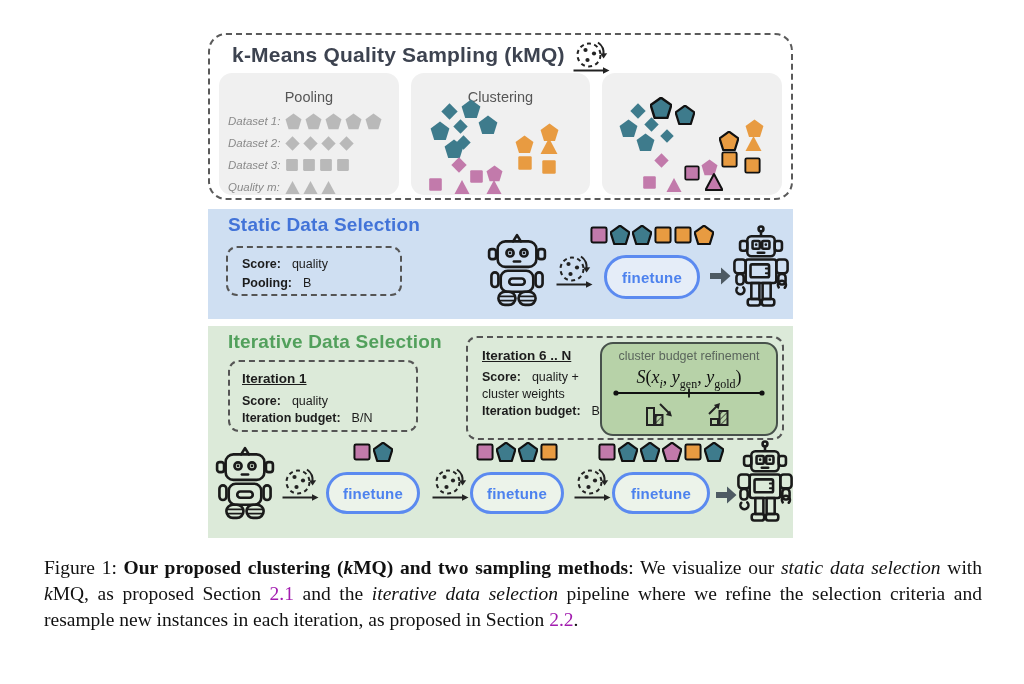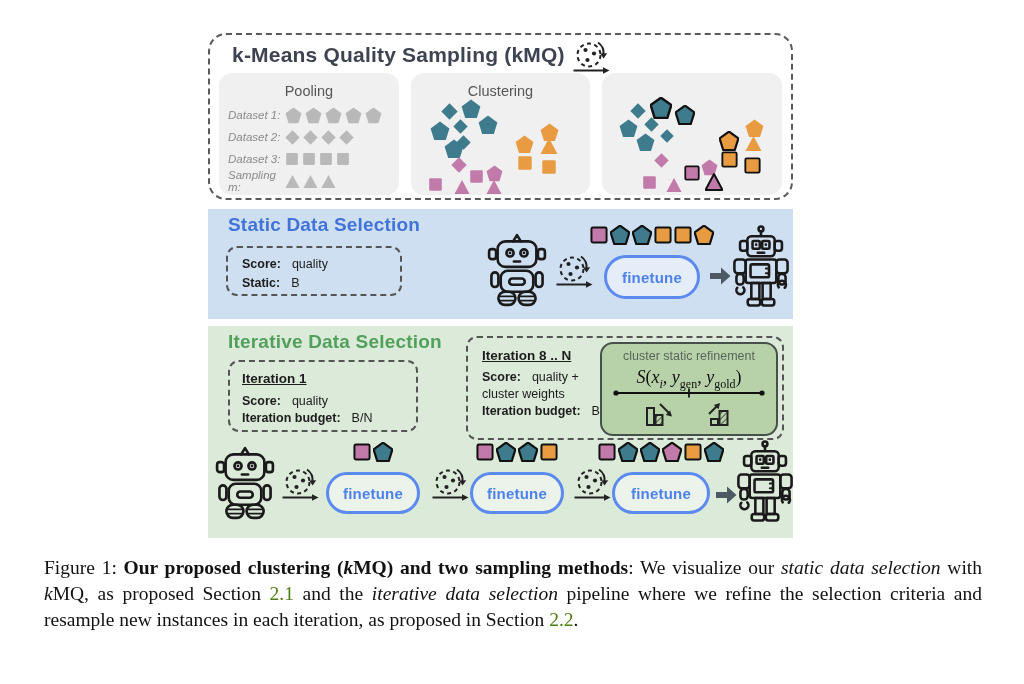--- a/index.html
+++ b/index.html
@@ -10,21 +10,21 @@
   .figure{position:absolute;left:208px;top:33px;width:529px;}
 
   
   .kmq-box{box-sizing:border-box;width:585px;height:167px;border:2px dashed #5a5a5a;
     border-radius:18px;background:#fff;padding:3px 9px 0 9px;}
   .kmq-header{display:flex;align-items:center;padding-left:13px;height:34px;}
   .kmq-title{font-size:21px;font-weight:bold;color:#3d4350;letter-spacing:.2px;}
   .kmq-header .icon{margin-left:6px;margin-top:4px;}
   .panels{display:flex;gap:12px;margin-top:1px;}
   .panel{flex:1;height:122px;background:#f0f0f0;border-radius:13px;position:relative;}
-  .panel-title{text-align:center;font-size:14.5px;color:#565656;padding-top:10px;}
+  .panel-title{text-align:center;font-size:14.5px;color:#565656;padding-top:16px;}
   .pool-rows{margin:5px 0 0 9px;font-style:italic;}
   .pool-row{display:flex;align-items:center;height:22px;}
   .pool-label{font-size:11.5px;color:#8a8a8a;width:57px;flex:0 0 57px;}
   .pool-row svg{margin-right:3px;}
   .scatter{position:absolute;left:0;top:24px;width:172px;height:98px;}
   .scatter svg{position:absolute;}
 
   
   .section{position:relative;box-sizing:border-box;width:585px;}
   .static{margin-top:9px;height:110px;background:#cfdff2;}
@@ -59,21 +59,21 @@
   .finetune-btn{position:absolute;box-sizing:border-box;border:3px solid #5b8af0;border-radius:22px;
     background:rgba(255,255,255,0.45);color:#4d82ee;font-weight:bold;font-size:15px;
     display:flex;align-items:center;justify-content:center;letter-spacing:.2px;}
 
   
   .caption{position:absolute;left:44px;top:555px;width:938px;font-family:"Liberation Serif",serif;
     font-size:19.5px;line-height:1.33;color:#111;text-align:justify;}
   .caption .b{font-weight:bold;}
   .caption .i{font-style:italic;}
   .caption .bi{font-weight:bold;font-style:italic;}
-  .caption .l{color:#4d7c0f;margin-top:25px;}
+  .caption .l{color:#a21caf;margin-top:25px;}
 </style>
 </head>
 <body>
 
 <div class="figure">
 
   <div class="kmq-box">
     <div class="kmq-header">
       <span class="kmq-title">k-Means Quality Sampling (kMQ)</span>
       <span class="icon"><svg width="40" height="36" viewBox="0 0 40 36">
@@ -133,21 +133,21 @@
                 <rect x="8" y="8" width="84" height="84" rx="8" fill="#b9b9b9" stroke="none" stroke-width="0"></rect>
               </svg>
               <svg width="14" height="14" viewBox="0 0 100 100" style="display:block">
                 <rect x="8" y="8" width="84" height="84" rx="8" fill="#b9b9b9" stroke="none" stroke-width="0"></rect>
               </svg>
               <svg width="14" height="14" viewBox="0 0 100 100" style="display:block">
                 <rect x="8" y="8" width="84" height="84" rx="8" fill="#b9b9b9" stroke="none" stroke-width="0"></rect>
               </svg>
             </div>
             <div class="pool-row">
-      <span class="pool-label">Sampling m:</span>
+      <span class="pool-label">Quality m:</span>
               <svg width="15" height="15" viewBox="0 0 100 100" style="display:block">
                 <polygon points="50,6 97,94 3,94" fill="#b9b9b9" stroke="none" stroke-width="0" stroke-linejoin="round"></polygon>
               </svg>
               <svg width="15" height="15" viewBox="0 0 100 100" style="display:block">
                 <polygon points="50,6 97,94 3,94" fill="#b9b9b9" stroke="none" stroke-width="0" stroke-linejoin="round"></polygon>
               </svg>
               <svg width="15" height="15" viewBox="0 0 100 100" style="display:block">
                 <polygon points="50,6 97,94 3,94" fill="#b9b9b9" stroke="none" stroke-width="0" stroke-linejoin="round"></polygon>
               </svg>
             </div>
@@ -270,21 +270,21 @@
             </svg>
           </div>
       </div>
     </div>
   </div>
 
   <div class="section static">
     <div class="sec-title t-blue">Static Data Selection</div>
     <div class="dash-box cfg-static">
       <div><b>Score:</b><span class="v">quality</span></div>
-      <div><b>Static:</b><span class="v">B</span></div>
+      <div><b>Pooling:</b><span class="v">B</span></div>
     </div>
     <div class="abs" style="left:278px;top:16px;"><svg width="62" height="90" viewBox="0 0 80 100">
     <g stroke="#1a1a1a" fill="none" stroke-linecap="round" stroke-linejoin="round" stroke-width="3.4">
       <path d="M35 13 L40 5 L45 13"></path>
       <rect x="15" y="13" width="50" height="33" rx="10"></rect>
       <circle cx="31" cy="28" r="4.6"></circle>
             <circle cx="49" cy="28" r="4.6"></circle>
       <path d="M36 39 h8"></path>
       <rect x="4" y="23" width="9" height="13" rx="3.5"></rect>
             <rect x="67" y="23" width="9" height="13" rx="3.5"></rect>
@@ -365,27 +365,27 @@
   <div class="section iterative">
     <div class="sec-title t-green">Iterative Data Selection</div>
 
     <div class="dash-box iter1">
       <span class="iter-head">Iteration 1</span>
       <div><b>Score:</b><span class="v">quality</span></div>
       <div><b>Iteration budget:</b><span class="v">B/N</span></div>
     </div>
 
     <div class="dash-box iter2">
-      <span class="iter-head">Iteration 8 .. N</span>
+      <span class="iter-head">Iteration 6 .. N</span>
       <div><b>Score:</b><span class="v">quality +</span></div>
       <div>cluster weights</div>
       <div><b>Iteration budget:</b><span class="v">B/N</span></div>
 
       <div class="refine">
-        <div class="refine-title">cluster static refinement</div>
+        <div class="refine-title">cluster budget refinement</div>
         <div class="formula">
           <span class="it">S</span><span>(</span><span class="it">x</span><sub class="it">i</sub><span>, </span><span class="it">y</span><sub class="up">gen</sub><span>, </span><span class="it">y</span><sub class="up">gold</sub><span>)</span>
         </div>
         <div class="scaleline"><svg width="160" height="12" viewBox="0 0 160 12">
     <circle cx="7" cy="6" r="2.6" fill="#111"></circle>
               <circle cx="153" cy="6" r="2.6" fill="#111"></circle>
     <path d="M7 6 H153" stroke="#111" stroke-width="1.8"></path>
     <path d="M80 1.5 V10.5" stroke="#111" stroke-width="1.8"></path>
             </svg></div>
         <div class="chart-icons">

